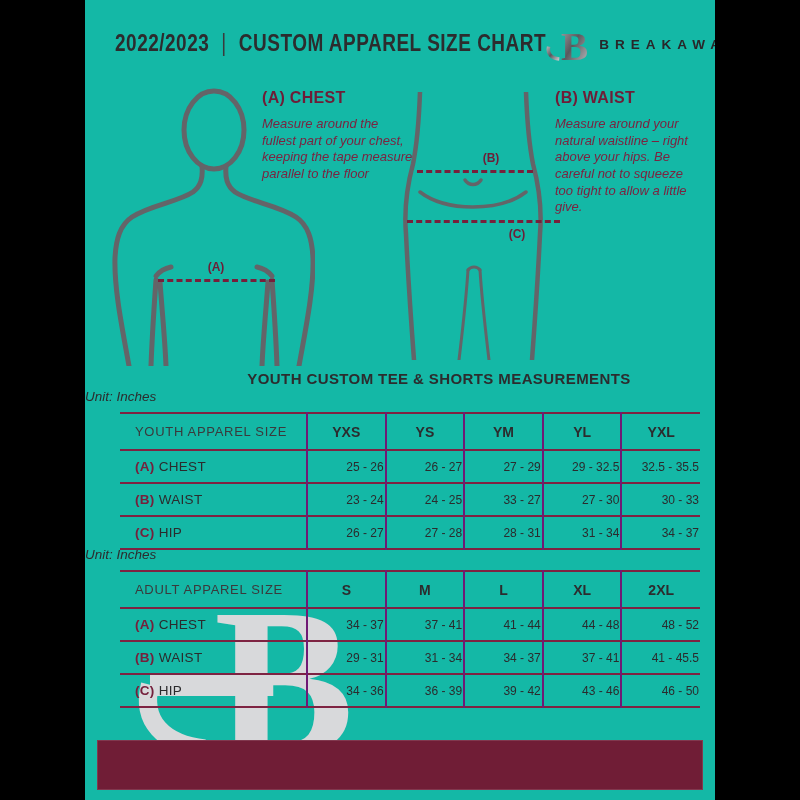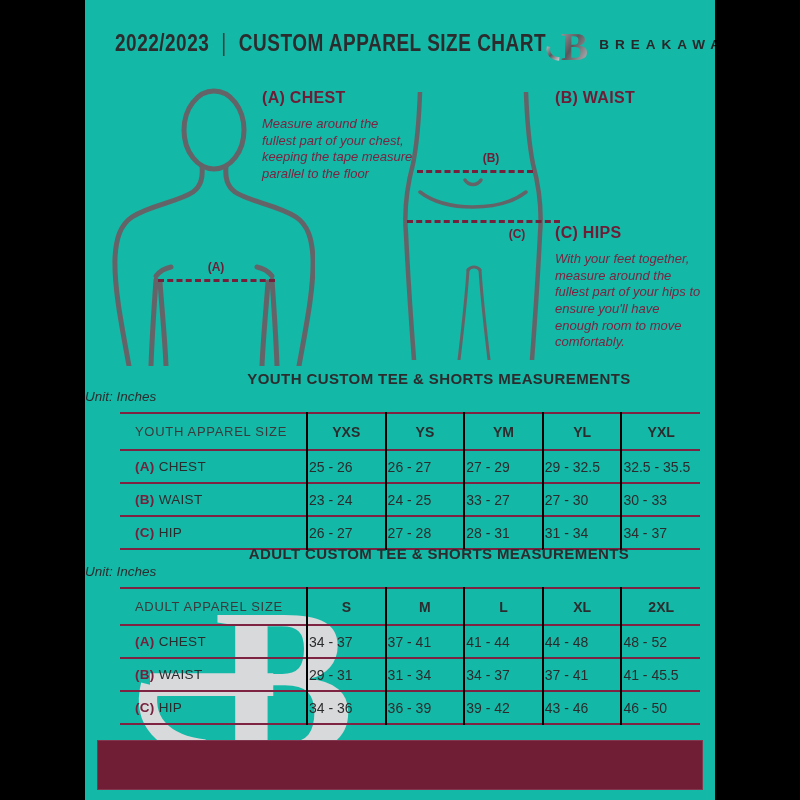--- a/index.html
+++ b/index.html
@@ -47,23 +47,23 @@
   
   .tbl-section { position:absolute; left:0; width:708px; z-index:1; }
   .sec-youth { top:370px; }
   .sec-adult { top:545px; }
   .tbl-title { margin:0; text-align:center; font-size:15px; font-weight:bold; color:#2c2c2e; letter-spacing:0.4px; }
   .tbl-unit  { margin:2px 0 0; text-align:left; font-size:13.5px; font-style:italic; color:#2c2c2e; }
   table.size-table { border-collapse:collapse; margin:8px 0 0 35px; width:580px; table-layout:fixed; }
   .size-table thead tr { border-top:2px solid #7e2342; border-bottom:2px solid #7e2342; }
   .size-table tbody tr { border-bottom:2px solid #7e2342; }
   .size-table th, .size-table td { border:none; }
-  .size-table th + th, .size-table td + td { border-left:2px solid #000000; }
+  .size-table th + th, .size-table td + td { border-left:2px solid #701a75; }
   .size-table th { height:33px; font-size:14px; font-weight:bold; color:#2c2c2e; text-align:center; }
-  .size-table td { height:29px; font-size:14px; color:#2b2b2d; text-align:left; }
+  .size-table td { height:29px; font-size:12px; color:#2b2b2d; text-align:right; }
   .col-label { width:170px; }
   th.col-label { text-align:left; padding-left:15px; font-weight:normal; font-size:13px; letter-spacing:0.7px; color:#3a3a3c; }
   td.col-label { text-align:left; padding-left:15px; font-size:13.5px; letter-spacing:0.3px; }
   td.col-label .prefix { font-weight:bold; color:#75203c; }
   
   .watermark { position:absolute; left:45px; top:566px; z-index:0; opacity:1; }
   .footer-bar {
     position:absolute; left:12px; top:740px; width:606px; height:50px;
     background:#701d36; box-shadow: inset 0 0 0 1px rgba(255,255,255,0.12);
     z-index:2;
@@ -131,24 +131,21 @@
     <span class="marker marker-a">(A)</span>
     <span class="marker marker-b">(B)</span>
     <span class="marker marker-c">(C)</span>
 
     <div class="guide guide-chest">
       <h3>(A) CHEST</h3>
       <p>Measure around the fullest part of your chest, keeping the tape measure parallel to the floor</p>
     </div>
     <div class="guide guide-waist">
       <h3>(B) WAIST</h3>
-    </div>
-    <div class="guide guide-hips">
-      <h3>(C) HIPS</h3>
-      <p>With your feet together, measure around the fullest part of your hips to ensure you'll have enough room to move comfortably.</p>
+      <p>Measure around your natural waistline – right above your hips. Be careful not to squeeze too tight to allow a little give.</p>
     </div>
   </div>
 
   <svg class="watermark" width="250" height="210" viewBox="0 0 52 46">
     <text x="17" y="41" font-family="'Liberation Serif', serif" font-size="46" font-weight="bold" fill="#d8d9db">B</text>
     <path d="M3,26 H30" stroke="#d8d9db" stroke-width="5" fill="none"></path>
     <path d="M3,26 C1,34 6,39 15,40" stroke="#d8d9db" stroke-width="4" fill="none"></path>
   </svg>
 
   <div class="tbl-section sec-youth">
@@ -188,21 +185,20 @@
           <td>27 - 28</td>
           <td>28 - 31</td>
           <td>31 - 34</td>
           <td>34 - 37</td>
         </tr>
       </tbody>
     </table>
   </div>
 
   <div class="tbl-section sec-adult">
-    <h2 class="tbl-title">ADULT CUSTOM TEE &amp; SHORTS MEASUREMENTS</h2>
     <div class="tbl-unit">Unit: Inches</div>
     <table class="size-table">
       <thead>
         <tr>
           <th class="col-label">ADULT APPAREL SIZE</th>
           <th>S</th>
           <th>M</th>
           <th>L</th>
           <th>XL</th>
           <th>2XL</th>

